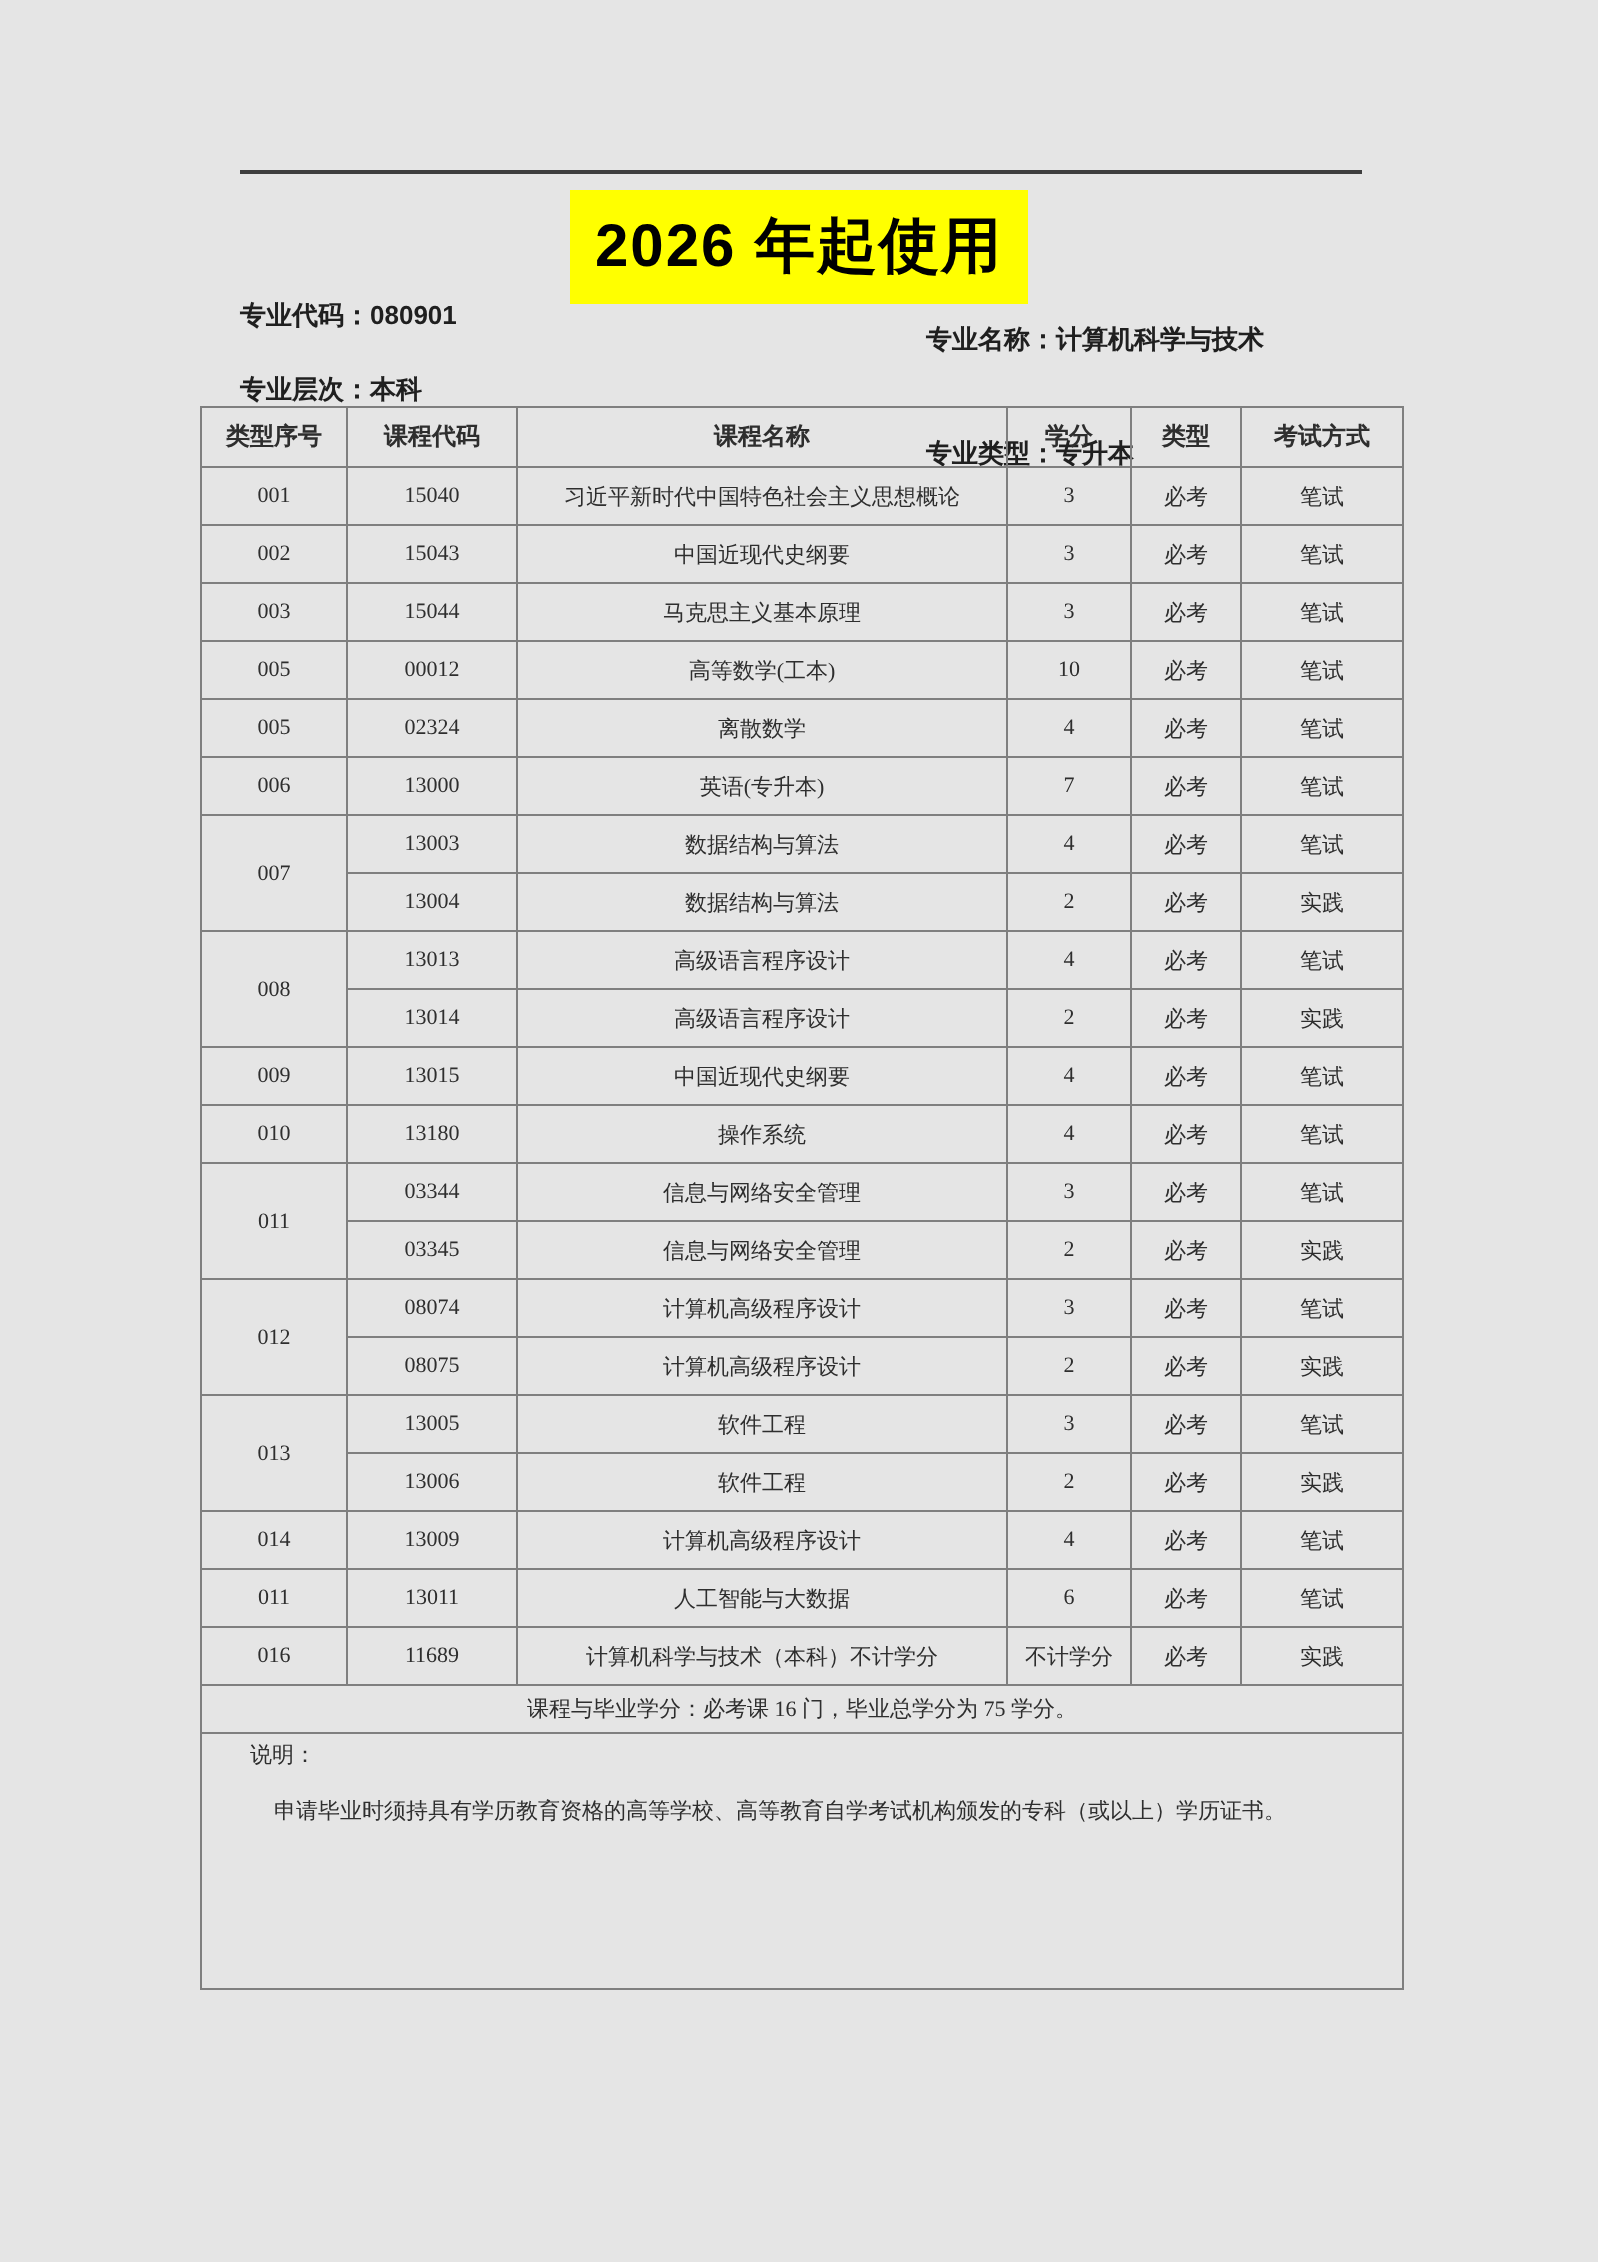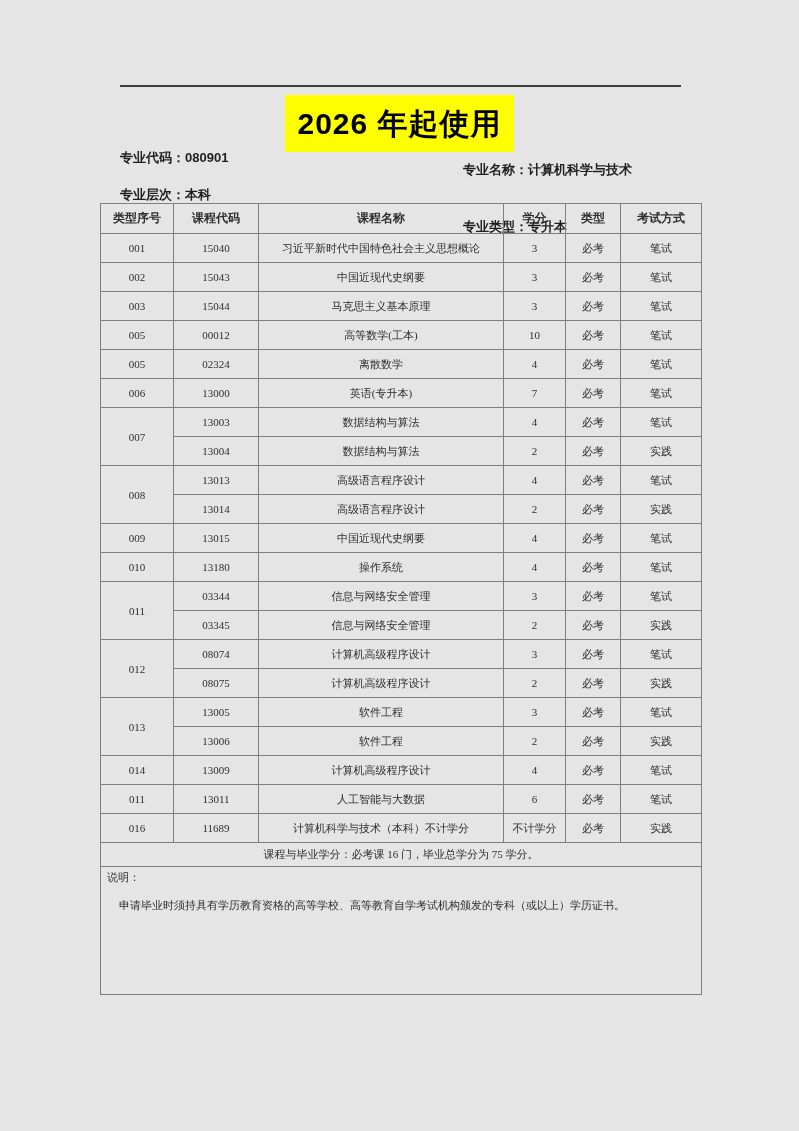--- a/index.html
+++ b/index.html
@@ -67,21 +67,21 @@
   table.course td{height:28px;}
   table.course td.name{text-align:center;}
   td.summary-cell{
     height:23px !important;
     text-align:right;
   }
   td.notes-cell{
     height:121px !important;
     text-align:left !important;
     vertical-align:top !important;
-    padding:3px 6px !important;
+    padding:3px 24px !important;
     white-space:normal !important;
   }
   .notes-body{
     margin-top:13px;
     text-indent:12px;
   }
 </style>
 </head>
 <body>
 

